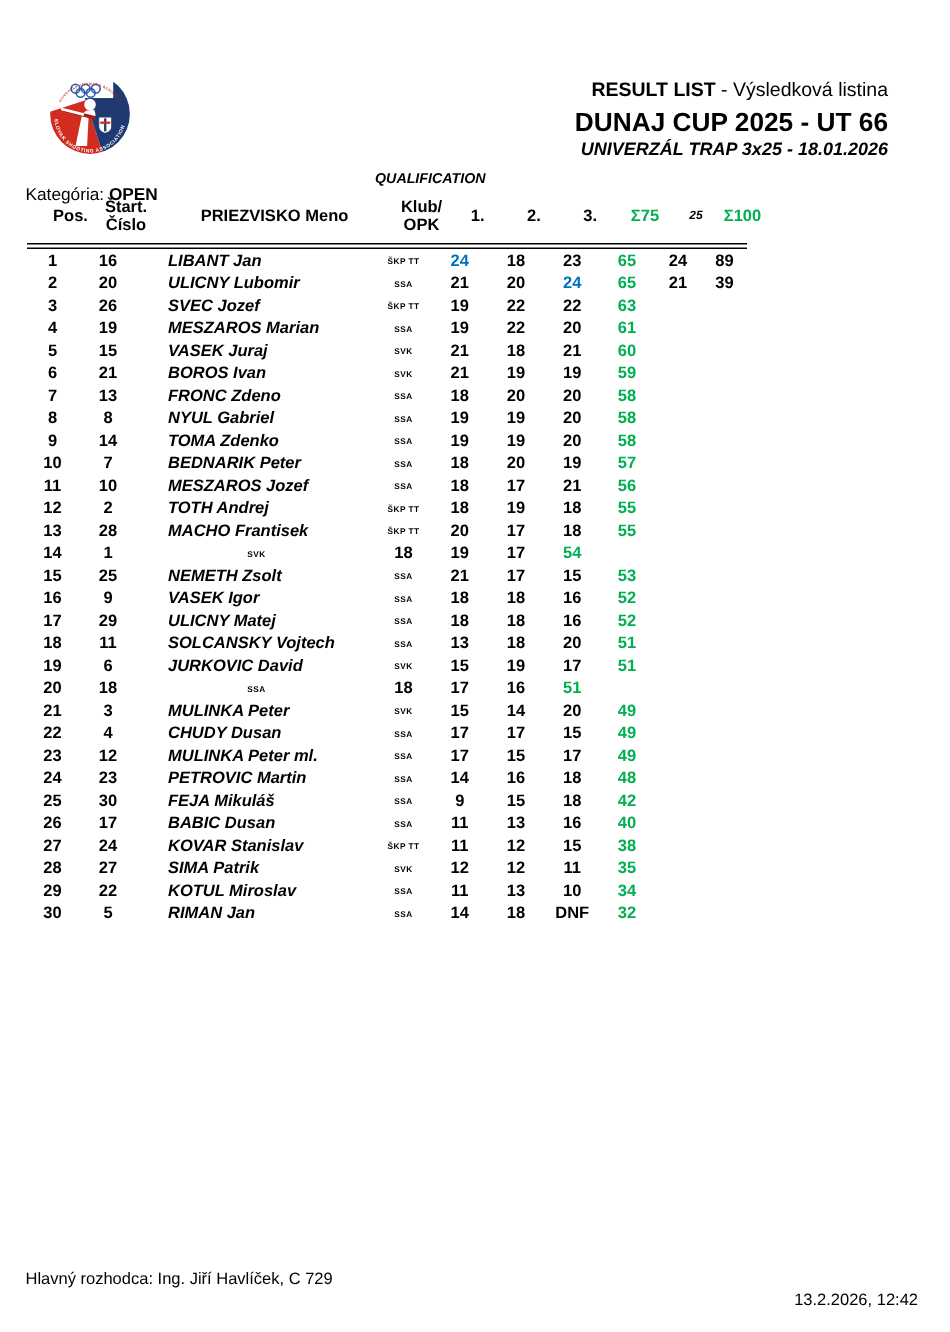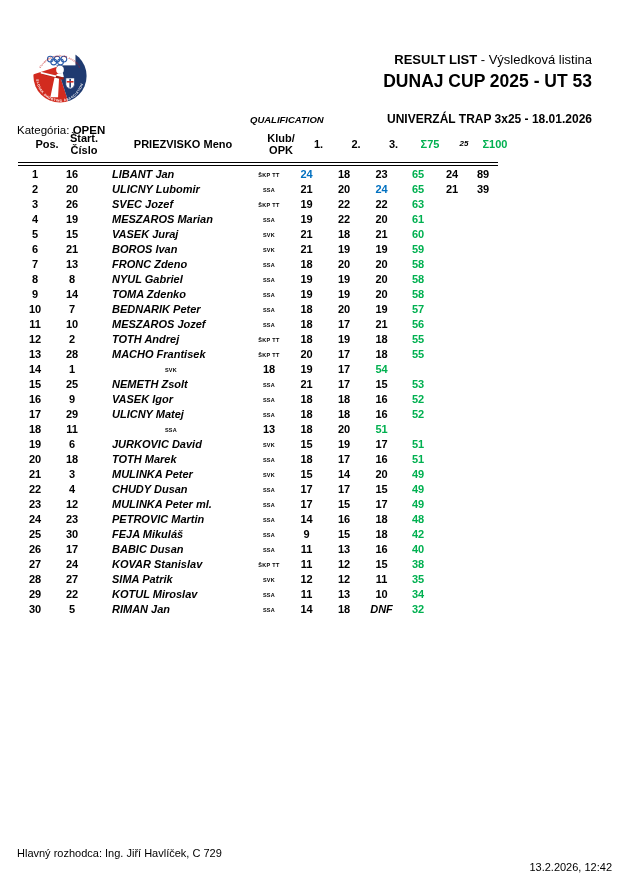--- a/index.html
+++ b/index.html
@@ -8,21 +8,21 @@
     font-family:"Liberation Sans",sans-serif;color:#000;
     --green:#00B050; --blue:#0070C0;
   }
   
   .logo{position:absolute;left:31px;top:47px;width:58px;height:58px;}
   
   .titles{position:absolute;left:0;top:52px;width:592px;text-align:right;}
   .t1{font-size:13px;}
   .t1 b{font-weight:bold;}
   .t2{font-size:17.5px;font-weight:bold;margin-top:4px;}
-  .t3{font-size:12px;font-weight:bold;margin-top:20px;}
+  .t3{font-size:12px;font-weight:bold;margin-top:0;font-style:italic;}
   .category{position:absolute;left:17px;top:124px;font-size:11.5px;}
   .category b{font-weight:bold;}
   .stage{position:absolute;left:250px;top:114px;width:140px;
          font-size:9.5px;font-weight:bold;font-style:italic;}
   
   .grid{display:grid;grid-template-columns:34px 40px 158px 38px 37px 38px 37px 36px 32px 30px;}
   .thead{position:absolute;left:30px;top:127px;width:480px;height:34px;align-items:center;}
   .th{font-weight:bold;font-size:11px;text-align:center;line-height:1.12;}
   .th small{display:block;font-weight:bold;font-size:11px;}
   .th.green{color:var(--green);}
@@ -30,21 +30,21 @@
   .dbl{position:absolute;left:18px;top:162px;width:480px;height:2px;
        border-top:1px solid #000;border-bottom:1px solid #000;}
   .tbody{position:absolute;left:18px;top:167px;width:480px;}
   .trow{display:grid;grid-template-columns:34px 40px 158px 38px 37px 38px 37px 36px 32px 30px;
         height:15px;line-height:15px;}
   .cell{font-size:11px;font-weight:bold;text-align:center;white-space:nowrap;overflow:visible;}
   .col-name{text-align:left;padding-left:20px;font-style:italic;}
   .col-club{font-size:5.5px;letter-spacing:.3px;align-self:center;line-height:normal;}
   .c-green{color:var(--green);}
   .c-blue{color:var(--blue);}
-  .dnf{font-style:italic;}
+  .dnf{}
   
   .referee{position:absolute;left:17px;top:847px;font-size:11px;}
   .datetime{position:absolute;right:21px;top:861px;font-size:11px;}
 </style>
 </head>
 <body>
 
 <div class="page" style="--green: #00B050; --blue: #0070C0;">
 
   <div class="logo">
@@ -90,21 +90,21 @@
         <textPath href="#arcTop" startOffset="6%">slovenská strelecká asociácia</textPath>
       </text>
       <text font-size="3.4" fill="#ffffff" font-weight="bold" font-family="Liberation Sans, sans-serif" letter-spacing="0.45">
         <textPath href="#arcBottom" startOffset="2%">SLOVAK SHOOTING ASSOCIATION</textPath>
       </text>
     </svg>
   </div>
 
   <div class="titles">
     <div class="t1"><b>RESULT LIST</b><span> - Výsledková listina</span></div>
-    <div class="t2">DUNAJ CUP 2025 - UT 53</div>
+    <div class="t2">DUNAJ CUP 2025 - UT 66</div>
     <div class="t3">UNIVERZÁL TRAP 3x25 - 18.01.2026</div>
   </div>
 
   <div class="category"><span>Kategória: </span><b>OPEN</b></div>
   <div class="stage">QUALIFICATION</div>
 
   <div class="grid thead">
     <div class="th">Pos.</div>
     <div class="th">
       <small>Štart.</small>
@@ -325,20 +325,21 @@
         <div class="cell col-r1">18</div>
         <div class="cell col-r2">18</div>
         <div class="cell col-r3">16</div>
         <div class="cell col-sum75 c-green">52</div>
         <div class="cell col-s25"></div>
         <div class="cell col-sum100"></div>
       </div>
       <div class="trow">
         <div class="cell col-pos">18</div>
         <div class="cell col-start">11</div>
+        <div class="cell col-name">SOLCANSKY Vojtech</div>
         <div class="cell col-club">SSA</div>
         <div class="cell col-r1">13</div>
         <div class="cell col-r2">18</div>
         <div class="cell col-r3">20</div>
         <div class="cell col-sum75 c-green">51</div>
         <div class="cell col-s25"></div>
         <div class="cell col-sum100"></div>
       </div>
       <div class="trow">
         <div class="cell col-pos">19</div>
@@ -348,21 +349,20 @@
         <div class="cell col-r1">15</div>
         <div class="cell col-r2">19</div>
         <div class="cell col-r3">17</div>
         <div class="cell col-sum75 c-green">51</div>
         <div class="cell col-s25"></div>
         <div class="cell col-sum100"></div>
       </div>
       <div class="trow">
         <div class="cell col-pos">20</div>
         <div class="cell col-start">18</div>
-        <div class="cell col-name">TOTH Marek</div>
         <div class="cell col-club">SSA</div>
         <div class="cell col-r1">18</div>
         <div class="cell col-r2">17</div>
         <div class="cell col-r3">16</div>
         <div class="cell col-sum75 c-green">51</div>
         <div class="cell col-s25"></div>
         <div class="cell col-sum100"></div>
       </div>
       <div class="trow">
         <div class="cell col-pos">21</div>

